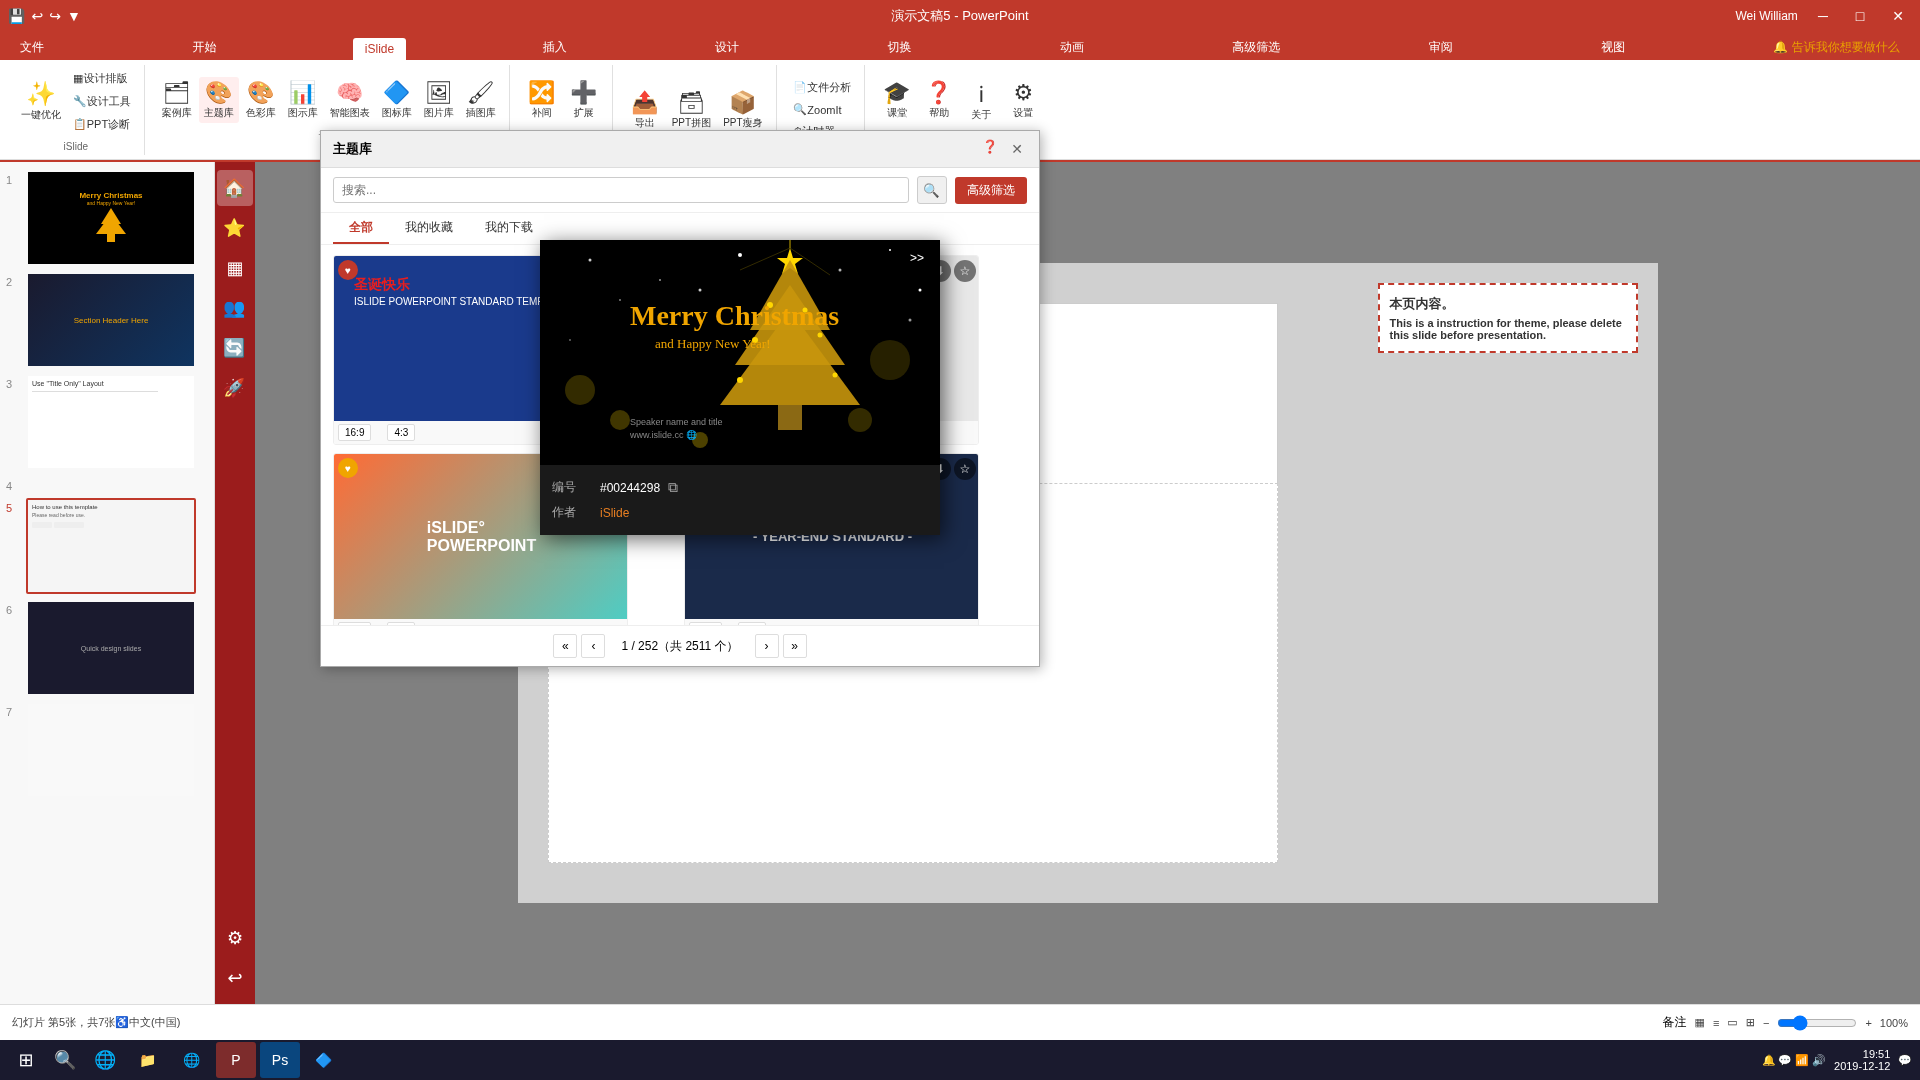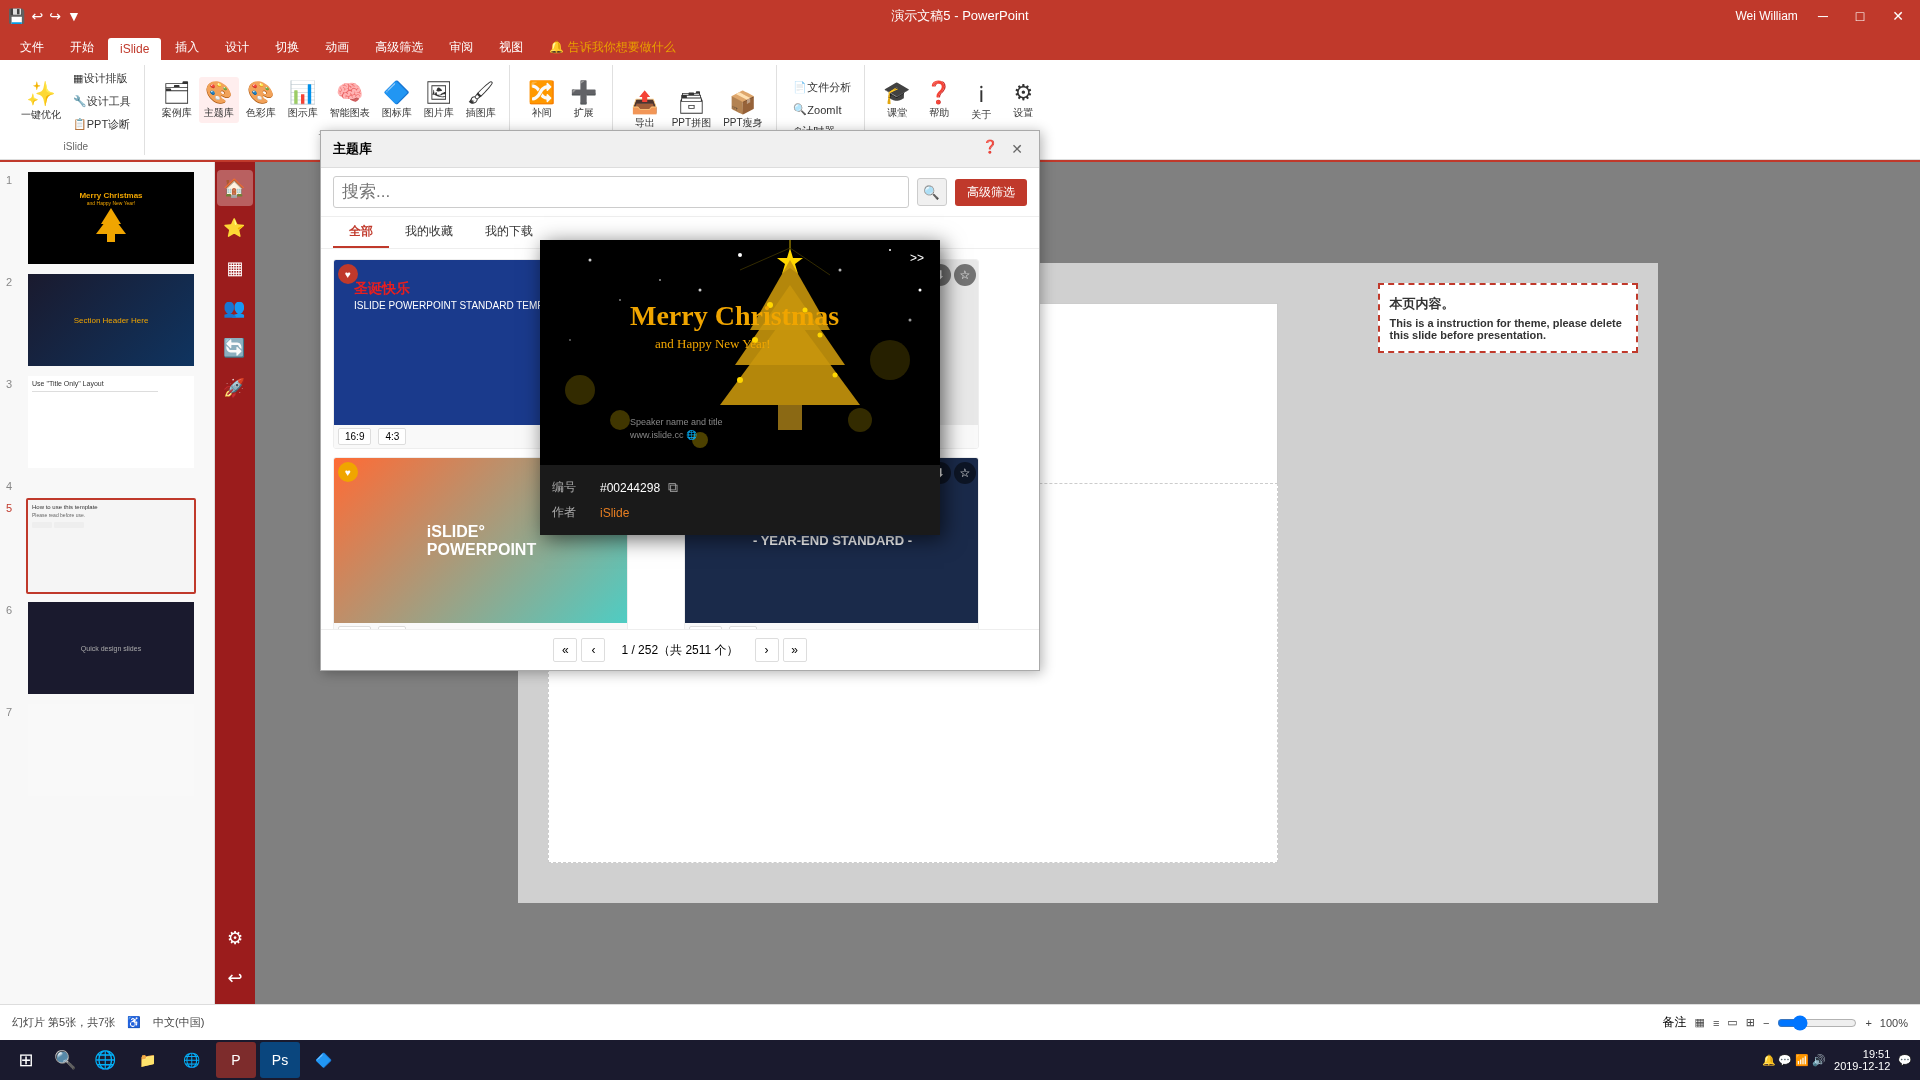--- a/index.html
+++ b/index.html
@@ -24,21 +24,22 @@
     .ribbon {
       background: #c0392b;
       height: 130px;
     }
     .ribbon-tabs {
       display: flex;
       padding: 0 8px;
       background: #c0392b;
       height: 28px;
       align-items: flex-end;
-      gap: 2px;
+      gap: 12px;
+      justify-content: space-between;
     }
     .ribbon-tab {
       padding: 4px 12px;
       color: white;
       font-size: 12px;
       cursor: pointer;
       border-radius: 3px 3px 0 0;
       background: transparent;
     }
     .ribbon-tab.active {
@@ -165,21 +166,21 @@
       height: 36px;
       background: white;
       border-top: 1px solid #ddd;
       display: flex;
       align-items: center;
       justify-content: space-between;
       padding: 0 12px;
       font-size: 11px;
       color: #444;
     }
-    .status-left { display: flex; align-items: center; gap: 12px; }
+    .status-left { display: flex; align-items: center; }
     .status-right { display: flex; align-items: center; gap: 8px; }
 
     
     .taskbar {
       height: 40px;
       background: #1a1a2e;
       display: flex;
       align-items: center;
       padding: 0 8px;
       gap: 4px;
@@ -252,21 +253,21 @@
       align-items: center;
       padding: 8px 12px;
       gap: 8px;
       border-bottom: 1px solid #eee;
     }
     .search-input {
       flex: 1;
       padding: 5px 8px;
       border: 1px solid #ccc;
       border-radius: 3px;
-      font-size: 17px;
+      font-size: 12px;
     }
     .search-btn {
       width: 30px;
       height: 28px;
       background: #f0f0f0;
       border: 1px solid #ccc;
       cursor: pointer;
       border-radius: 3px;
       display: flex;
       align-items: center;
@@ -351,21 +352,21 @@
       display: flex;
       align-items: center;
       justify-content: center;
       font-size: 10px;
     }
     .theme-badge-yellow {
       background: #f0a500;
     }
     .theme-card-footer {
       display: flex;
-      gap: 7px;
+      gap: 16px;
       padding: 3px 4px;
       background: #f9f9f9;
     }
     .aspect-btn {
       padding: 2px 6px;
       border: 1px solid #ddd;
       border-radius: 2px;
       font-size: 10px;
       cursor: pointer;
       background: white;

